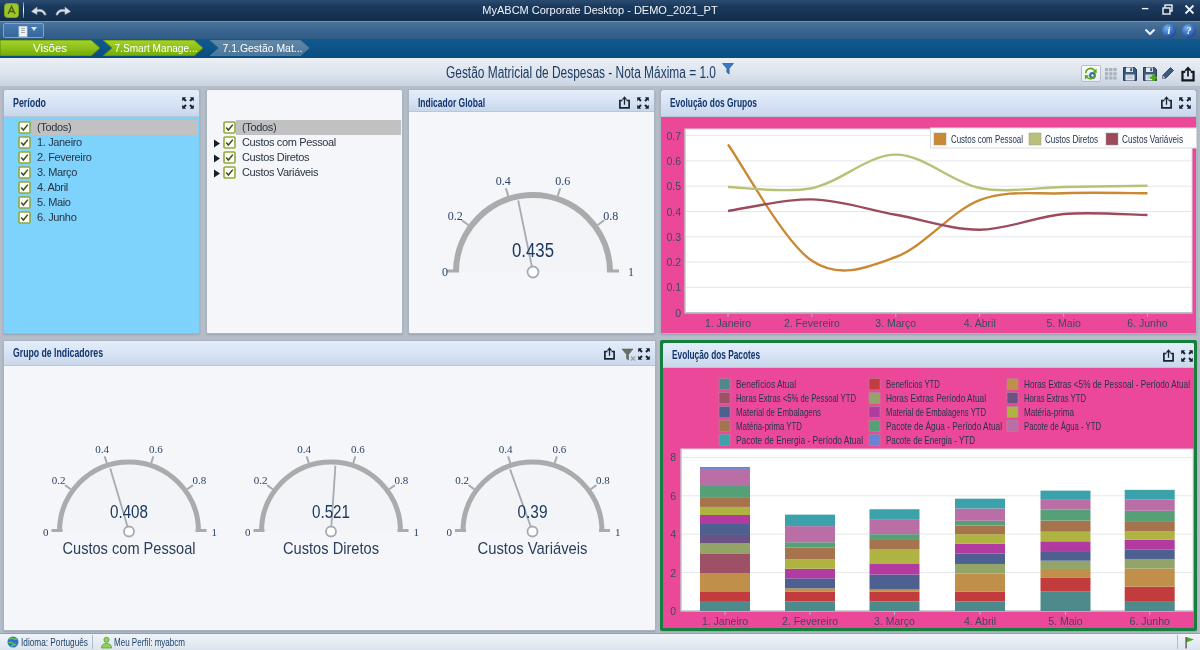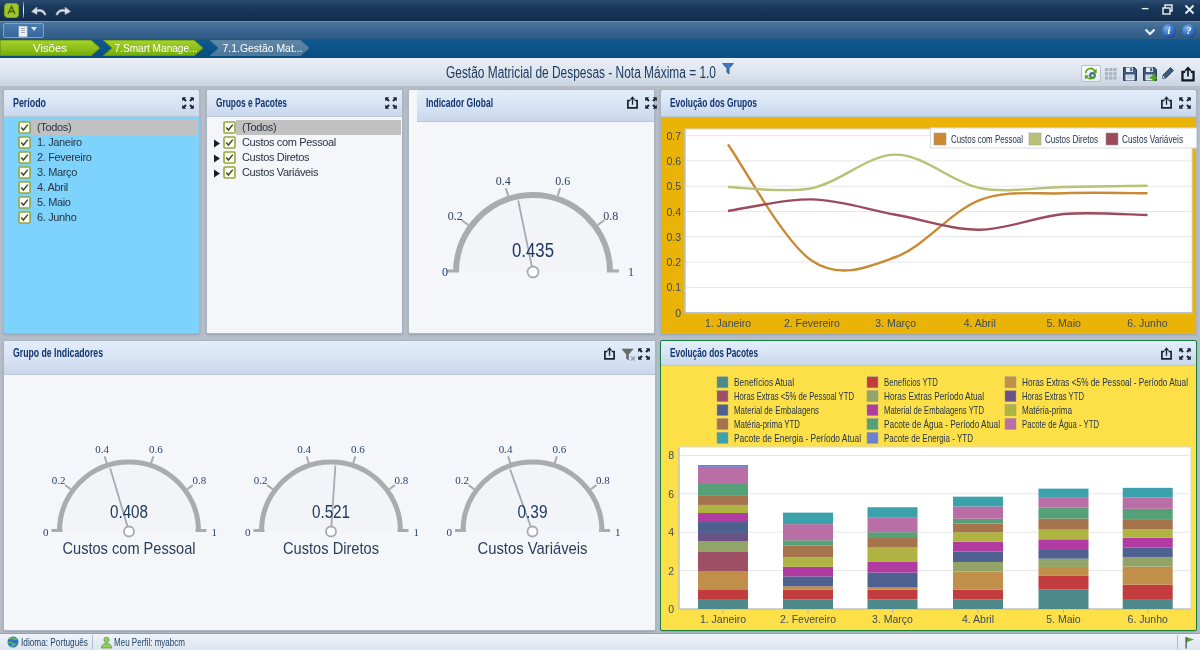--- a/index.html
+++ b/index.html
@@ -12,20 +12,21 @@
     </svg>
     <div style="position:absolute;left:23px;top:2px;width:1px;height:16px;background:linear-gradient(180deg,#5a7a9a,#ffffff,#5a7a9a)"></div>
     <svg width="18" height="14" style="position:absolute;left:30px;top:4px" viewBox="0 0 18 14">
       <g transform="translate(18,0) scale(-1,1)">
         <path d="M2 11 C2.5 6.5 7 4.5 11 5.8 L11 3 L16.5 7.5 L11 10.5 L11 7.8 C7.5 6.8 4.5 8 3.8 11 Z" fill="#dde1e6" stroke="#a8aeb6" stroke-width="0.6"></path>
       </g>
     </svg>
     <svg width="18" height="14" style="position:absolute;left:54px;top:4px" viewBox="0 0 18 14">
       <path d="M2 11 C2.5 6.5 7 4.5 11 5.8 L11 3 L16.5 7.5 L11 10.5 L11 7.8 C7.5 6.8 4.5 8 3.8 11 Z" fill="#dde1e6" stroke="#a8aeb6" stroke-width="0.6"></path>
     </svg>
+    <div style="position:absolute;left:0;right:0;top:4px;text-align:center;font-size:11px;color:#f2f5f8">MyABCM Corporate Desktop - DEMO_2021_PT</div>
     <div style="position:absolute;left:1137px;top:2px;width:16px;height:14px;color:#eef2f6;font-size:13px;font-weight:bold;text-align:center;line-height:12px">–</div>
     <svg width="11" height="11" style="position:absolute;left:1162px;top:4px" viewBox="0 0 11 11">
       <rect x="3" y="1" width="7" height="6" fill="none" stroke="#eef2f6" stroke-width="1.4"></rect>
       <rect x="1" y="4" width="7" height="6" fill="#16304f" stroke="#eef2f6" stroke-width="1.4"></rect>
     </svg>
     <svg width="11" height="11" style="position:absolute;left:1184px;top:4px" viewBox="0 0 11 11">
       <path d="M1.5 1.5 L9.5 9.5 M9.5 1.5 L1.5 9.5" stroke="#eef2f6" stroke-width="1.8"></path>
     </svg>
   </div>
 <div style="position:absolute;left:0;top:21px;width:1200px;height:18px;background:linear-gradient(180deg,#4a7499 0%,#3a6590 50%,#2e5a84 100%);border-top:1px solid #6e93b4">
@@ -169,31 +170,20 @@
       </svg>
       <div style="position:absolute;left:33px;top:79px;font-size:11px;letter-spacing:-0.35px;color:#2a3444">5. Maio</div>
       <svg width="13" height="13" style="position:absolute;left:14px;top:94px" viewBox="0 0 13 13">
         <rect x="1" y="1" width="11" height="11" fill="#fdfdf5" stroke="#94a83e" stroke-width="1.6" rx="1"></rect>
         <path d="M3.2 6.6 L5.4 9 L9.8 3.6" fill="none" stroke="#3f4a28" stroke-width="1.5"></path>
       </svg>
       <div style="position:absolute;left:33px;top:94px;font-size:11px;letter-spacing:-0.35px;color:#2a3444">6. Junho</div>
     </div>
   </div>
 <div style="position:absolute;left:206px;top:89px;width:197px;height:245px;background:#f4f6f9;border:1px solid #a9b5c1;border-radius:2px;box-shadow:0 1px 2px rgba(60,80,100,0.25)">
-    <div style="position:absolute;left:0;top:0;right:0;height:27px;background:linear-gradient(180deg,#e3edfa 0%,#d7e3f5 55%,#c9d7ea 100%);border-bottom:1px solid #b9c7d9;border-radius:2px 2px 0 0">
-      <svg width="91" height="27" style="position:absolute;left:0;top:0">
-        <text x="9" y="17" font-size="12" font-weight="bold" textLength="71" lengthAdjust="spacingAndGlyphs" fill="#12366e" font-family="Liberation Sans,sans-serif">Grupos e Pacotes</text>
-      </svg>
-      <svg width="12" height="12" style="position:absolute;left:178px;top:7px" viewBox="0 0 12 12">
-        <path d="M0.2 4.2 V0.2 H4.2 L2.9 1.5 L4.7 3.3 L3.3 4.7 L1.5 2.9 Z" fill="#1a2430"></path>
-        <path d="M7.8 0.2 H11.8 V4.2 L10.5 2.9 L8.7 4.7 L7.3 3.3 L9.1 1.5 Z" fill="#1a2430"></path>
-        <path d="M0.2 7.8 V11.8 H4.2 L2.9 10.5 L4.7 8.7 L3.3 7.3 L1.5 9.1 Z" fill="#1a2430"></path>
-        <path d="M11.8 7.8 V11.8 H7.8 L9.1 10.5 L7.3 8.7 L8.7 7.3 L10.5 9.1 Z" fill="#1a2430"></path>
-      </svg>
-    </div>
     <div style="position:absolute;left:0;top:27px;right:0;bottom:0">
       <div style="position:absolute;left:29px;right:1px;top:3px;height:15px;background:#c1c1c1"></div>
       <svg width="13" height="13" style="position:absolute;left:16px;top:4px" viewBox="0 0 13 13">
         <rect x="1" y="1" width="11" height="11" fill="#fdfdf5" stroke="#94a83e" stroke-width="1.6" rx="1"></rect>
         <path d="M3.2 6.6 L5.4 9 L9.8 3.6" fill="none" stroke="#3f4a28" stroke-width="1.5"></path>
       </svg>
       <div style="position:absolute;left:35px;top:4px;font-size:11px;letter-spacing:-0.35px;color:#2a3444">(Todos)</div>
       <svg width="8" height="9" style="position:absolute;left:6px;top:22px" viewBox="0 0 8 9">
         <path d="M1 0.5 L7 4.5 L1 8.5 Z" fill="#16202c"></path>
       </svg>
@@ -214,21 +204,21 @@
         <path d="M1 0.5 L7 4.5 L1 8.5 Z" fill="#16202c"></path>
       </svg>
       <svg width="13" height="13" style="position:absolute;left:16px;top:49px" viewBox="0 0 13 13">
         <rect x="1" y="1" width="11" height="11" fill="#fdfdf5" stroke="#94a83e" stroke-width="1.6" rx="1"></rect>
         <path d="M3.2 6.6 L5.4 9 L9.8 3.6" fill="none" stroke="#3f4a28" stroke-width="1.5"></path>
       </svg>
       <div style="position:absolute;left:35px;top:49px;font-size:11px;letter-spacing:-0.35px;color:#2a3444">Custos Variáveis</div>
     </div>
   </div>
 <div style="position:absolute;left:408px;top:89px;width:247px;height:245px;background:#f4f6f9;border:1px solid #a9b5c1;border-radius:2px;box-shadow:0 1px 2px rgba(60,80,100,0.25)">
-    <div style="position:absolute;left:8px;top:0;right:0;height:32px;background:linear-gradient(180deg,#e3edfa 0%,#d7e3f5 55%,#c9d7ea 100%);border-bottom:1px solid #b9c7d9;border-radius:2px 2px 0 0">
+    <div style="position:absolute;left:0;top:0;right:0;height:22px;background:linear-gradient(180deg,#e3edfa 0%,#d7e3f5 55%,#c9d7ea 100%);border-bottom:1px solid #b9c7d9;border-radius:2px 2px 0 0">
       <svg width="87" height="27" style="position:absolute;left:0;top:0">
         <text x="9" y="17" font-size="12" font-weight="bold" textLength="67" lengthAdjust="spacingAndGlyphs" fill="#12366e" font-family="Liberation Sans,sans-serif">Indicador Global</text>
       </svg>
       <svg width="12" height="12" style="position:absolute;left:228px;top:7px" viewBox="0 0 12 12">
         <path d="M0.2 4.2 V0.2 H4.2 L2.9 1.5 L4.7 3.3 L3.3 4.7 L1.5 2.9 Z" fill="#1a2430"></path>
         <path d="M7.8 0.2 H11.8 V4.2 L10.5 2.9 L8.7 4.7 L7.3 3.3 L9.1 1.5 Z" fill="#1a2430"></path>
         <path d="M0.2 7.8 V11.8 H4.2 L2.9 10.5 L4.7 8.7 L3.3 7.3 L1.5 9.1 Z" fill="#1a2430"></path>
         <path d="M11.8 7.8 V11.8 H7.8 L9.1 10.5 L7.3 8.7 L8.7 7.3 L10.5 9.1 Z" fill="#1a2430"></path>
       </svg>
       <svg width="13" height="13" style="position:absolute;left:209px;top:6px" viewBox="0 0 13 13">
@@ -251,21 +241,21 @@
         <text x="153.7" y="67.7" text-anchor="middle" font-family="Liberation Serif,serif" font-size="12" fill="#2c4467">0.6</text>
         <text x="201.7" y="102.6" text-anchor="middle" font-family="Liberation Serif,serif" font-size="12" fill="#2c4467">0.8</text>
         <text x="39" y="159" text-anchor="end" font-family="Liberation Serif,serif" font-size="12" fill="#2c4467">0</text>
         <text x="219" y="159" text-anchor="start" font-family="Liberation Serif,serif" font-size="12" fill="#2c4467">1</text>
         <line x1="124" y1="155" x2="109.2" y2="83.5" stroke="#a6abb1" stroke-width="1.8"></line>
         <circle cx="124" cy="155" r="5.5" fill="#ffffff" stroke="#a6abb1" stroke-width="1.8"></circle>
         <text x="124" y="140" text-anchor="middle" font-family="Liberation Sans,sans-serif" font-size="20" textLength="42" lengthAdjust="spacingAndGlyphs" fill="#1e3a60">0.435</text>
       </svg>
     </div>
   </div>
-<div style="position:absolute;left:660px;top:89px;width:537px;height:245px;background:#eab308;border:1px solid #a9b5c1;border-radius:2px;box-shadow:0 1px 2px rgba(60,80,100,0.25)">
+<div style="position:absolute;left:660px;top:89px;width:537px;height:245px;background:#ec4899;border:1px solid #a9b5c1;border-radius:2px;box-shadow:0 1px 2px rgba(60,80,100,0.25)">
     <div style="position:absolute;left:0;top:0;right:0;height:27px;background:linear-gradient(180deg,#e3edfa 0%,#d7e3f5 55%,#c9d7ea 100%);border-bottom:1px solid #b9c7d9;border-radius:2px 2px 0 0">
       <svg width="107" height="27" style="position:absolute;left:0;top:0">
         <text x="9" y="17" font-size="12" font-weight="bold" textLength="87" lengthAdjust="spacingAndGlyphs" fill="#12366e" font-family="Liberation Sans,sans-serif">Evolução dos Grupos</text>
       </svg>
       <svg width="12" height="12" style="position:absolute;left:518px;top:7px" viewBox="0 0 12 12">
         <path d="M0.2 4.2 V0.2 H4.2 L2.9 1.5 L4.7 3.3 L3.3 4.7 L1.5 2.9 Z" fill="#1a2430"></path>
         <path d="M7.8 0.2 H11.8 V4.2 L10.5 2.9 L8.7 4.7 L7.3 3.3 L9.1 1.5 Z" fill="#1a2430"></path>
         <path d="M0.2 7.8 V11.8 H4.2 L2.9 10.5 L4.7 8.7 L3.3 7.3 L1.5 9.1 Z" fill="#1a2430"></path>
         <path d="M11.8 7.8 V11.8 H7.8 L9.1 10.5 L7.3 8.7 L8.7 7.3 L10.5 9.1 Z" fill="#1a2430"></path>
       </svg>
@@ -313,21 +303,21 @@
         <rect x="273" y="15" width="12" height="12" fill="#ca8932" stroke="#9a9a9a" stroke-width="0.5"></rect>
         <text x="290" y="25" font-family="Liberation Sans,sans-serif" font-size="10.5" textLength="72" lengthAdjust="spacingAndGlyphs" fill="#25354d">Custos com Pessoal</text>
         <rect x="368" y="15" width="12" height="12" fill="#b9c077" stroke="#9a9a9a" stroke-width="0.5"></rect>
         <text x="384" y="25" font-family="Liberation Sans,sans-serif" font-size="10.5" textLength="53" lengthAdjust="spacingAndGlyphs" fill="#25354d">Custos Diretos</text>
         <rect x="445" y="15" width="12" height="12" fill="#9c4a5c" stroke="#9a9a9a" stroke-width="0.5"></rect>
         <text x="461" y="25" font-family="Liberation Sans,sans-serif" font-size="10.5" textLength="61" lengthAdjust="spacingAndGlyphs" fill="#25354d">Custos Variáveis</text>
       </svg>
     </div>
   </div>
 <div style="position:absolute;left:3px;top:340px;width:653px;height:291px;background:#f4f6f9;border:1px solid #a9b5c1;border-radius:2px;box-shadow:0 1px 2px rgba(60,80,100,0.25)">
-    <div style="position:absolute;left:0;top:0;right:0;height:34px;background:linear-gradient(180deg,#e3edfa 0%,#d7e3f5 55%,#c9d7ea 100%);border-bottom:1px solid #b9c7d9;border-radius:2px 2px 0 0">
+    <div style="position:absolute;left:0;top:0;right:0;height:25px;background:linear-gradient(180deg,#e3edfa 0%,#d7e3f5 55%,#c9d7ea 100%);border-bottom:1px solid #b9c7d9;border-radius:2px 2px 0 0">
       <svg width="110" height="25" style="position:absolute;left:0;top:0">
         <text x="9" y="16" font-size="12" font-weight="bold" textLength="90" lengthAdjust="spacingAndGlyphs" fill="#12366e" font-family="Liberation Sans,sans-serif">Grupo de Indicadores</text>
       </svg>
       <svg width="12" height="12" style="position:absolute;left:634px;top:7px" viewBox="0 0 12 12">
         <path d="M0.2 4.2 V0.2 H4.2 L2.9 1.5 L4.7 3.3 L3.3 4.7 L1.5 2.9 Z" fill="#1a2430"></path>
         <path d="M7.8 0.2 H11.8 V4.2 L10.5 2.9 L8.7 4.7 L7.3 3.3 L9.1 1.5 Z" fill="#1a2430"></path>
         <path d="M0.2 7.8 V11.8 H4.2 L2.9 10.5 L4.7 8.7 L3.3 7.3 L1.5 9.1 Z" fill="#1a2430"></path>
         <path d="M11.8 7.8 V11.8 H7.8 L9.1 10.5 L7.3 8.7 L8.7 7.3 L10.5 9.1 Z" fill="#1a2430"></path>
       </svg>
       <svg width="16" height="13" style="position:absolute;left:616.5px;top:7px" viewBox="0 0 16 13">
@@ -391,21 +381,21 @@
         <text x="598.9" y="118.4" text-anchor="middle" font-family="Liberation Serif,serif" font-size="11" fill="#2c4467">0.8</text>
         <text x="448.0" y="169.5" text-anchor="end" font-family="Liberation Serif,serif" font-size="11" fill="#2c4467">0</text>
         <text x="611.0" y="169.5" text-anchor="start" font-family="Liberation Serif,serif" font-size="11" fill="#2c4467">1</text>
         <line x1="528.5" y1="165.5" x2="506.1" y2="103.4" stroke="#a6abb1" stroke-width="1.8"></line>
         <circle cx="528.5" cy="165.5" r="5" fill="#ffffff" stroke="#a6abb1" stroke-width="1.8"></circle>
         <text x="528.5" y="152.0" text-anchor="middle" font-family="Liberation Sans,sans-serif" font-size="18" textLength="30" lengthAdjust="spacingAndGlyphs" fill="#1e3a60">0.39</text>
         <text x="528.5" y="187.5" text-anchor="middle" font-family="Liberation Sans,sans-serif" font-size="17" textLength="110" lengthAdjust="spacingAndGlyphs" fill="#2b3e5a">Custos Variáveis</text>
       </svg>
     </div>
   </div>
-<div style="position:absolute;left:660px;top:340px;width:537px;height:291px;background:#fde047;border:1px solid #15803d;border-radius:2px;box-shadow:0 1px 2px rgba(60,80,100,0.25)">
+<div style="position:absolute;left:660px;top:340px;width:537px;height:291px;background:#ec4899;border:3px solid #15803d;border-radius:2px;box-shadow:0 1px 2px rgba(60,80,100,0.25)">
     <div style="position:absolute;left:0;top:0;right:0;height:25px;background:linear-gradient(180deg,#e3edfa 0%,#d7e3f5 55%,#c9d7ea 100%);border-bottom:1px solid #b9c7d9;border-radius:2px 2px 0 0">
       <svg width="108" height="25" style="position:absolute;left:0;top:0">
         <text x="9" y="16" font-size="12" font-weight="bold" textLength="88" lengthAdjust="spacingAndGlyphs" fill="#12366e" font-family="Liberation Sans,sans-serif">Evolução dos Pacotes</text>
       </svg>
       <svg width="12" height="12" style="position:absolute;left:518px;top:7px" viewBox="0 0 12 12">
         <path d="M0.2 4.2 V0.2 H4.2 L2.9 1.5 L4.7 3.3 L3.3 4.7 L1.5 2.9 Z" fill="#1a2430"></path>
         <path d="M7.8 0.2 H11.8 V4.2 L10.5 2.9 L8.7 4.7 L7.3 3.3 L9.1 1.5 Z" fill="#1a2430"></path>
         <path d="M0.2 7.8 V11.8 H4.2 L2.9 10.5 L4.7 8.7 L3.3 7.3 L1.5 9.1 Z" fill="#1a2430"></path>
         <path d="M11.8 7.8 V11.8 H7.8 L9.1 10.5 L7.3 8.7 L8.7 7.3 L10.5 9.1 Z" fill="#1a2430"></path>
       </svg>

